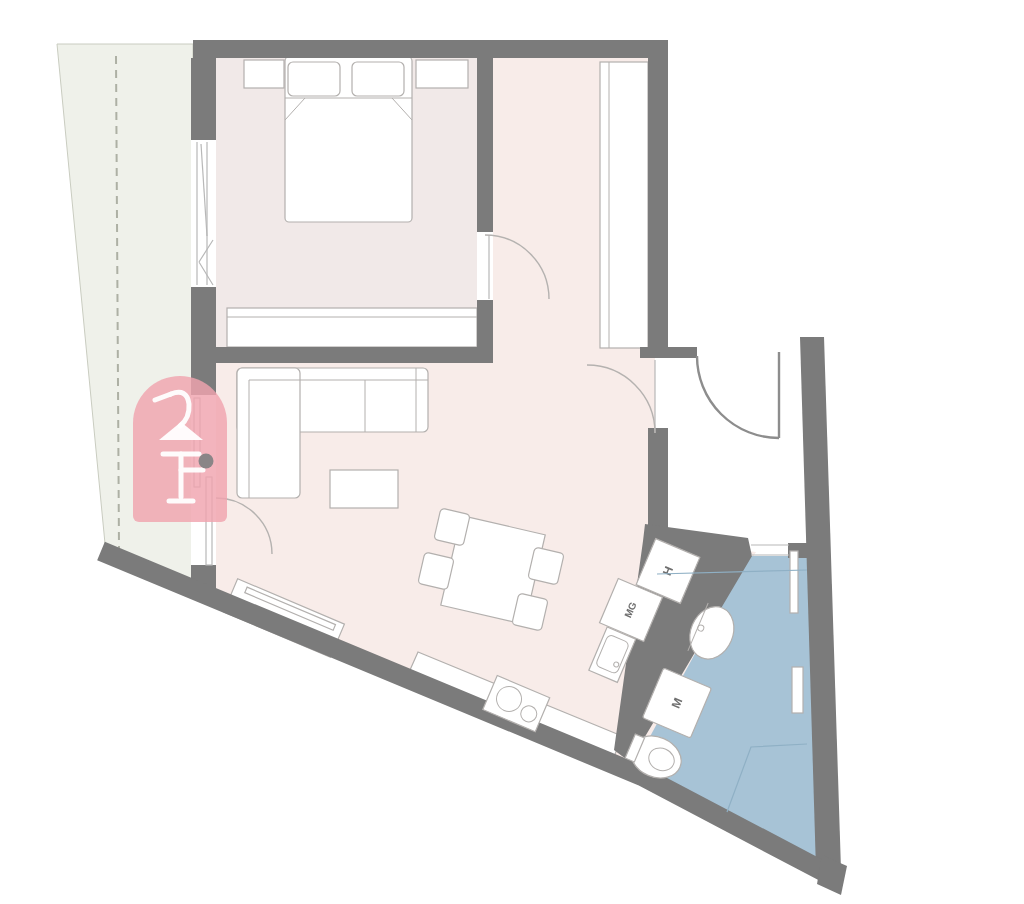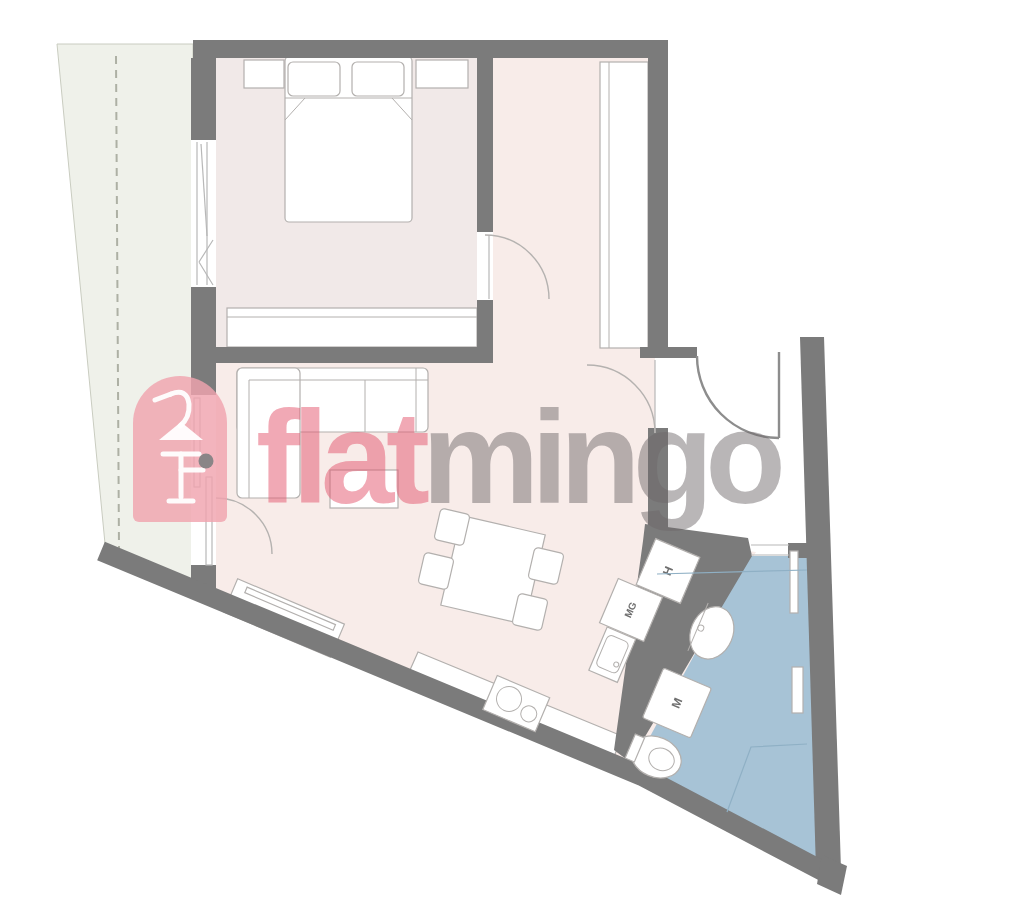--- a/index.html
+++ b/index.html
@@ -197,14 +197,13 @@
     <path d="M155,400 L171,394"></path>
     <path d="M171,394 Q187,388 189,404 Q190,418 180,426"></path>
     <path d="M163,454 H199"></path>
     <path d="M181,454 V497"></path>
     <path d="M169,501 H193"></path>
     <path d="M181,470 H203"></path>
   </g>
   <path d="M159,440 L203,440 L181,422 Z" fill="#ffffff" opacity="0.95"></path>
   <circle cx="206" cy="461" r="7.5" fill="#8a8587"></circle>
 </svg>
-<div class="logo-word"><span class="flat">flat</span><span class="mingo">mingo</span></div>
 </div>
 
 </body></html>

